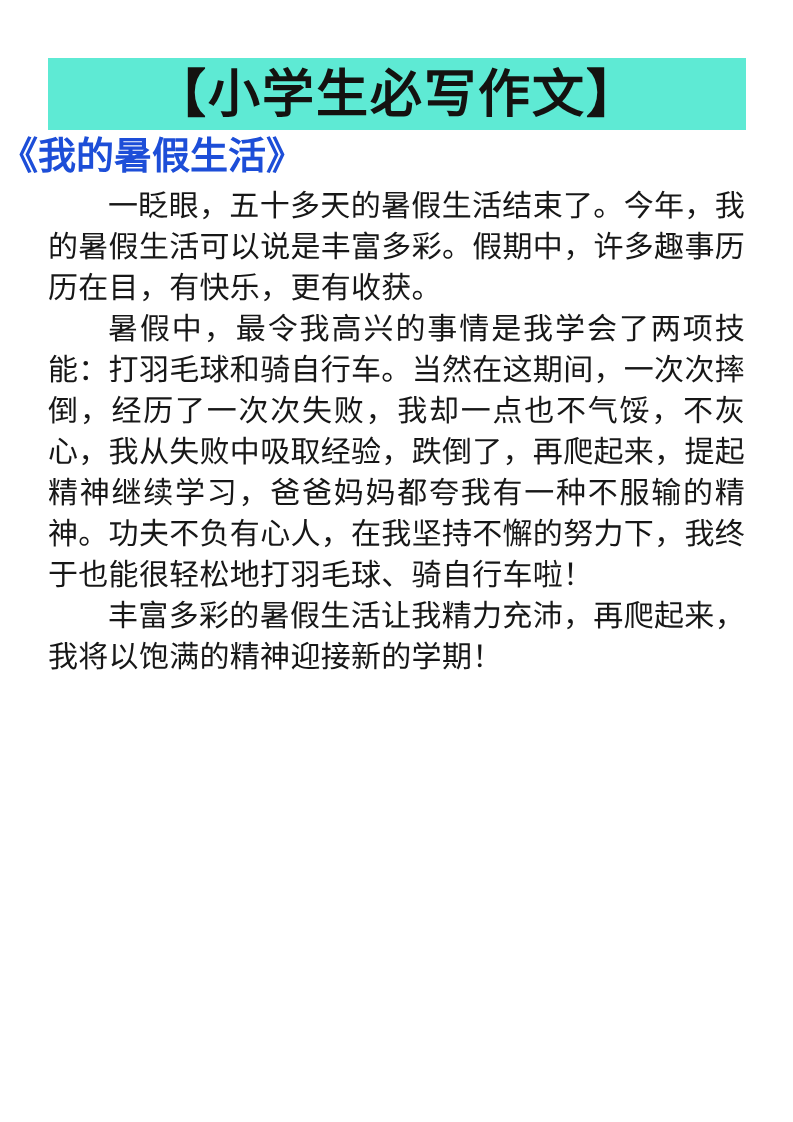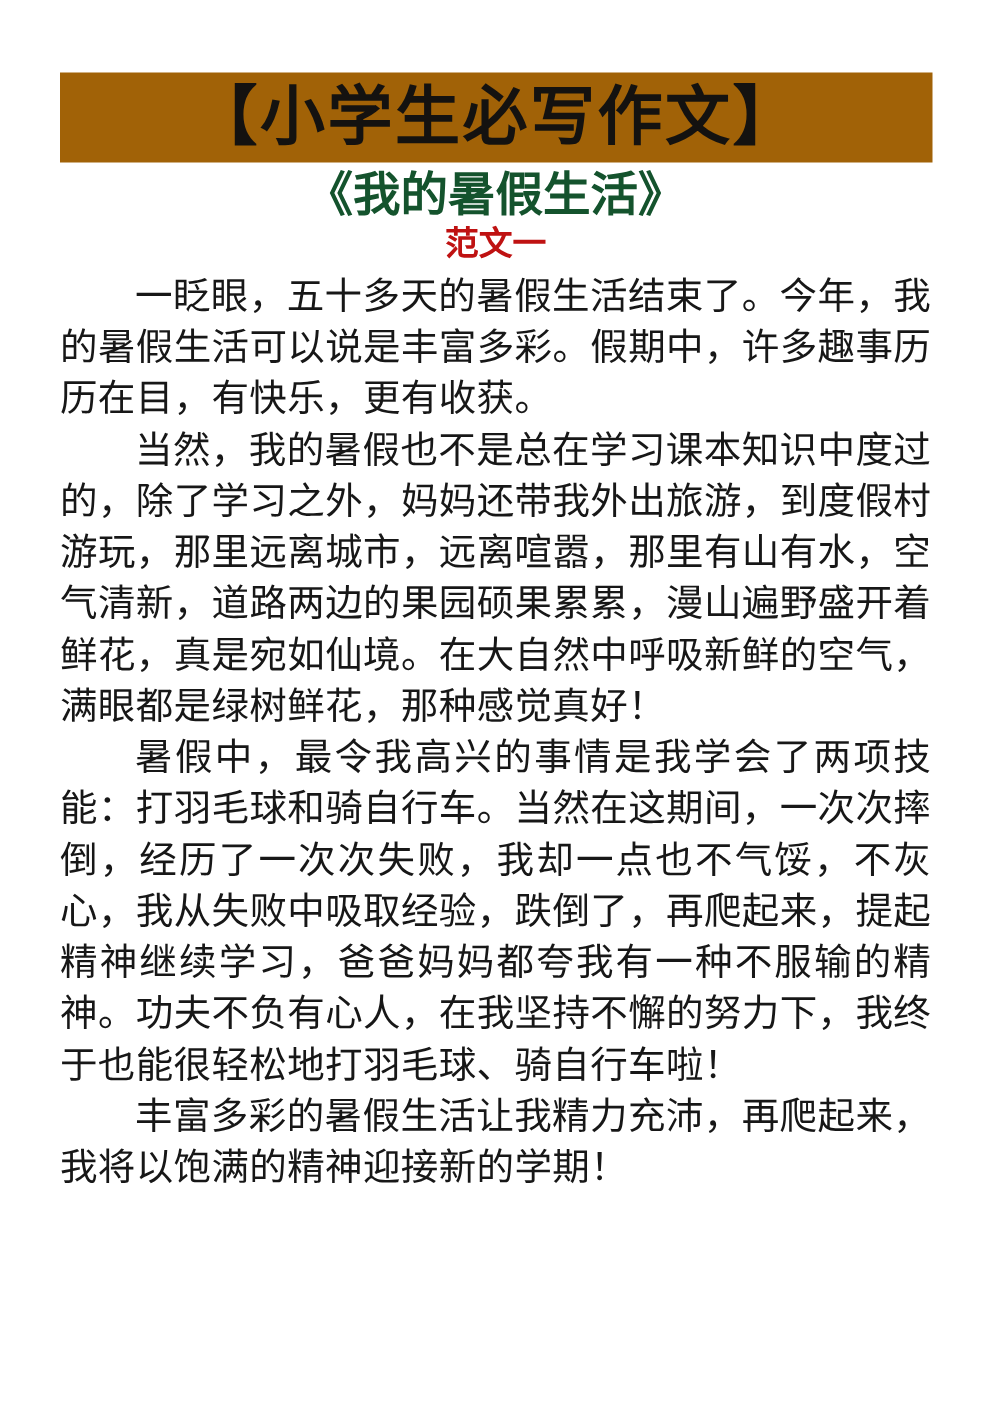--- a/index.html
+++ b/index.html
@@ -16,42 +16,42 @@
   }
   .page {
     width: 793px;
     height: 1122px;
     background: #ffffff;
     box-sizing: border-box;
   }
   .banner {
     margin: 58px 47px 0 48px;
     height: 72px;
-    background: #a16207;
+    background: #5eead4;
     display: flex;
     align-items: center;
     justify-content: center;
   }
   .banner-text {
     font-family: "DejaVu Serif", "Liberation Serif", serif;
     font-weight: bold;
     font-size: 52px;
     line-height: 60px;
     letter-spacing: 2px;
     color: #141210;
     white-space: nowrap;
   }
   .essay-title {
     margin-top: 4px;
-    text-align: center;
+    text-align: left;
     font-family: "DejaVu Serif", "Liberation Serif", serif;
     font-weight: bold;
     font-size: 38px;
     line-height: 44px;
-    color: #14532d;
+    color: #1d4ed8;
   }
   .essay-subtitle {
     margin-top: 2px;
     text-align: center;
     font-family: "Liberation Sans", sans-serif;
     font-weight: bold;
     font-size: 27px;
     line-height: 30px;
     color: #bf1212;
   }
@@ -73,22 +73,20 @@
 <body>
 
 <div class="page">
 
   <div class="banner">
     <span class="banner-text">【小学生必写作文】</span>
   </div>
 
   <div class="essay-title">《我的暑假生活》</div>
 
-  <div class="essay-subtitle">范文一</div>
 
   <div class="essay-body">
     <p>一眨眼，五十多天的暑假生活结束了。今年，我的暑假生活可以说是丰富多彩。假期中，许多趣事历历在目，有快乐，更有收获。</p>
-    <p>当然，我的暑假也不是总在学习课本知识中度过的，除了学习之外，妈妈还带我外出旅游，到度假村游玩，那里远离城市，远离喧嚣，那里有山有水，空气清新，道路两边的果园硕果累累，漫山遍野盛开着鲜花，真是宛如仙境。在大自然中呼吸新鲜的空气，满眼都是绿树鲜花，那种感觉真好！</p>
     <p>暑假中，最令我高兴的事情是我学会了两项技能：打羽毛球和骑自行车。当然在这期间，一次次摔倒，经历了一次次失败，我却一点也不气馁，不灰心，我从失败中吸取经验，跌倒了，再爬起来，提起精神继续学习，爸爸妈妈都夸我有一种不服输的精神。功夫不负有心人，在我坚持不懈的努力下，我终于也能很轻松地打羽毛球、骑自行车啦！</p>
     <p>丰富多彩的暑假生活让我精力充沛，再爬起来，我将以饱满的精神迎接新的学期！</p>
   </div>
 
 </div>
 
 </body></html>

